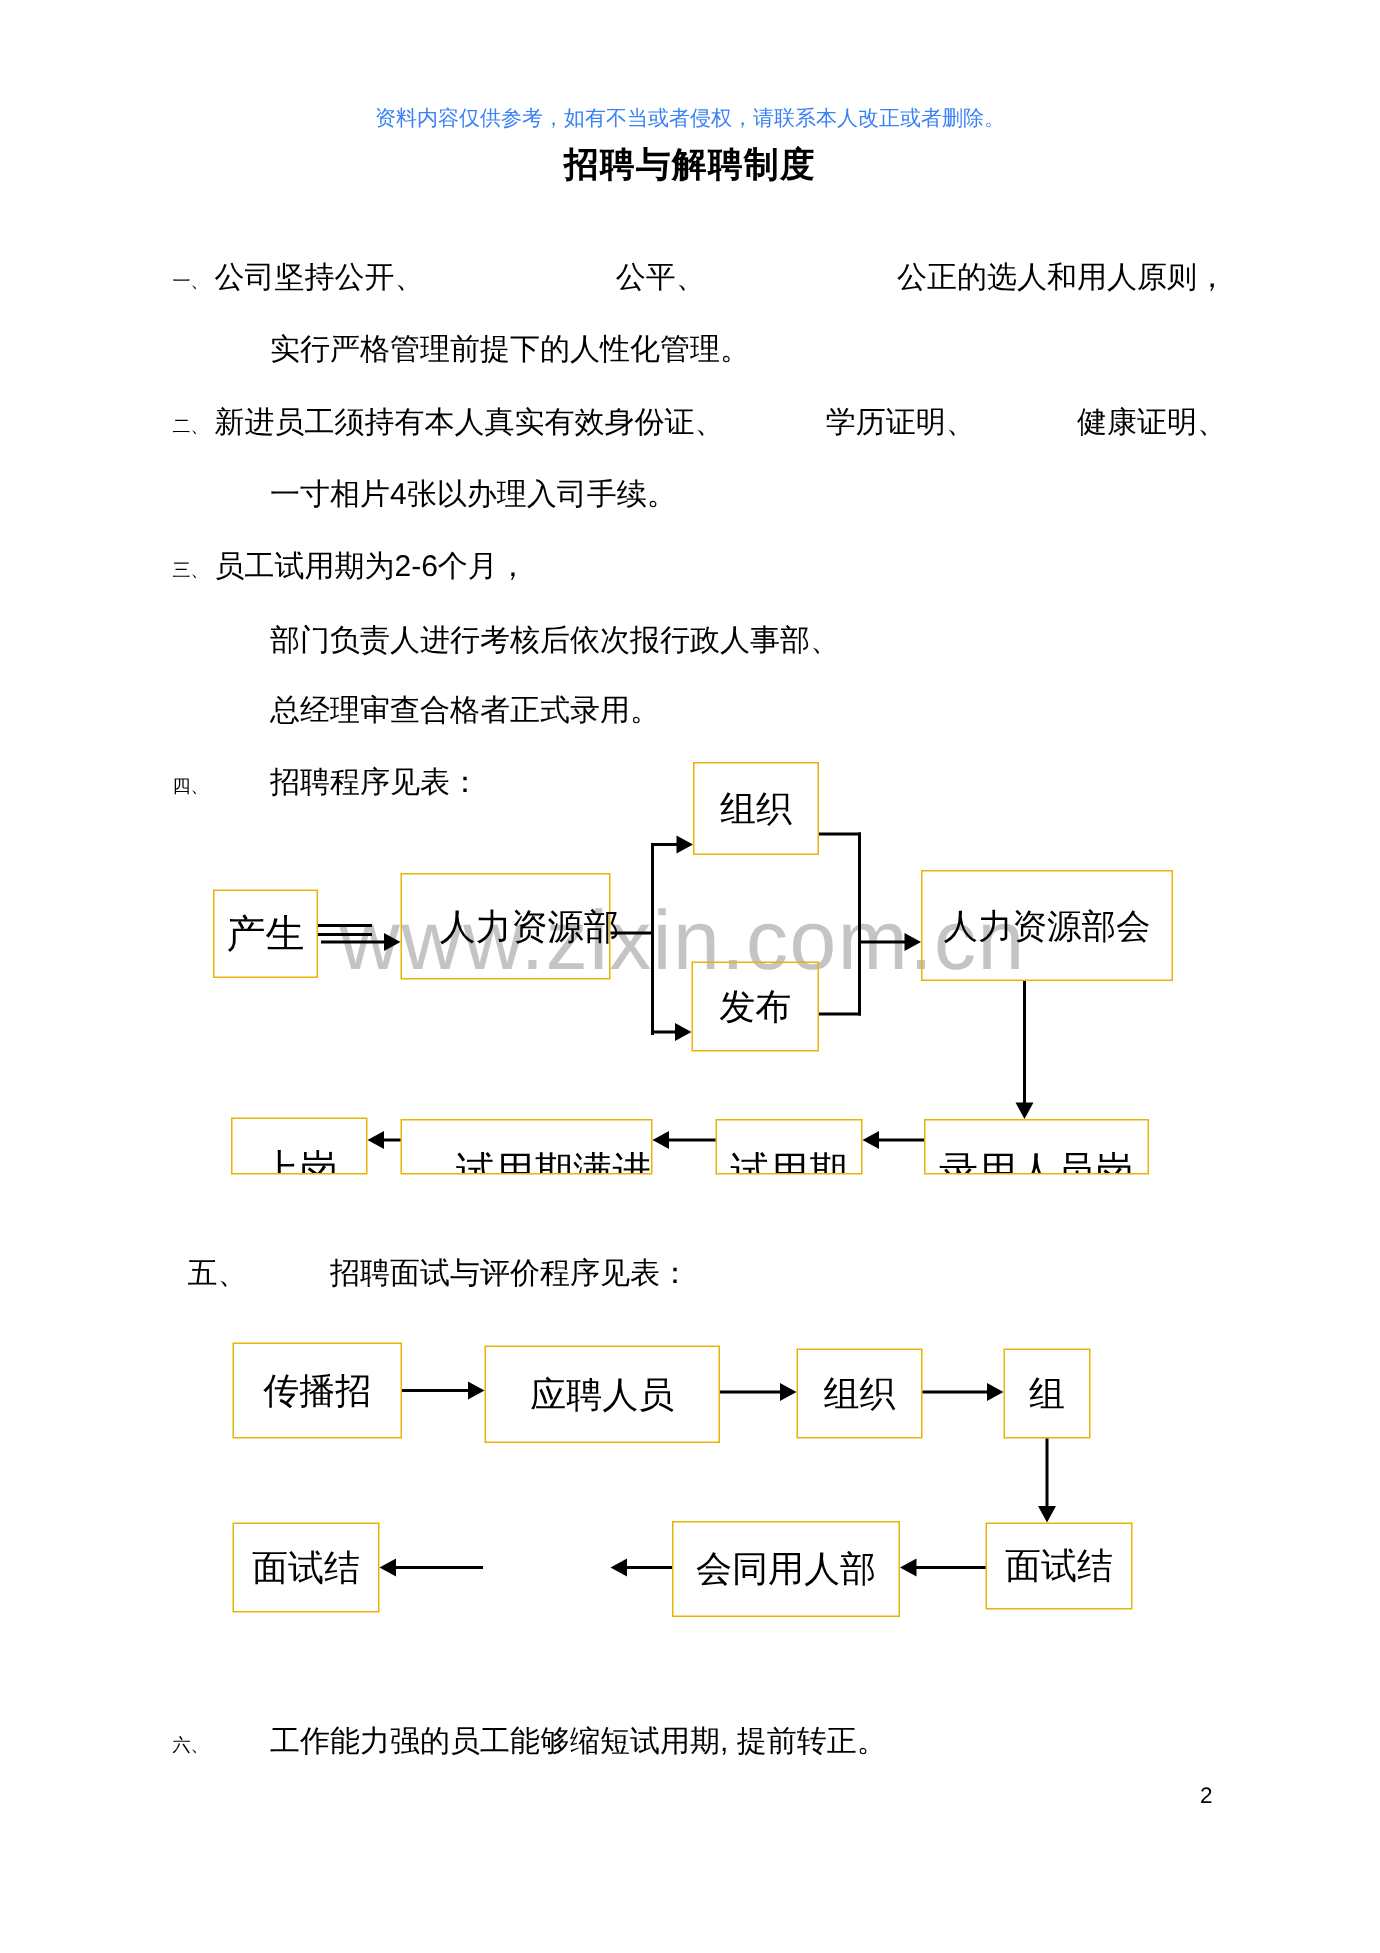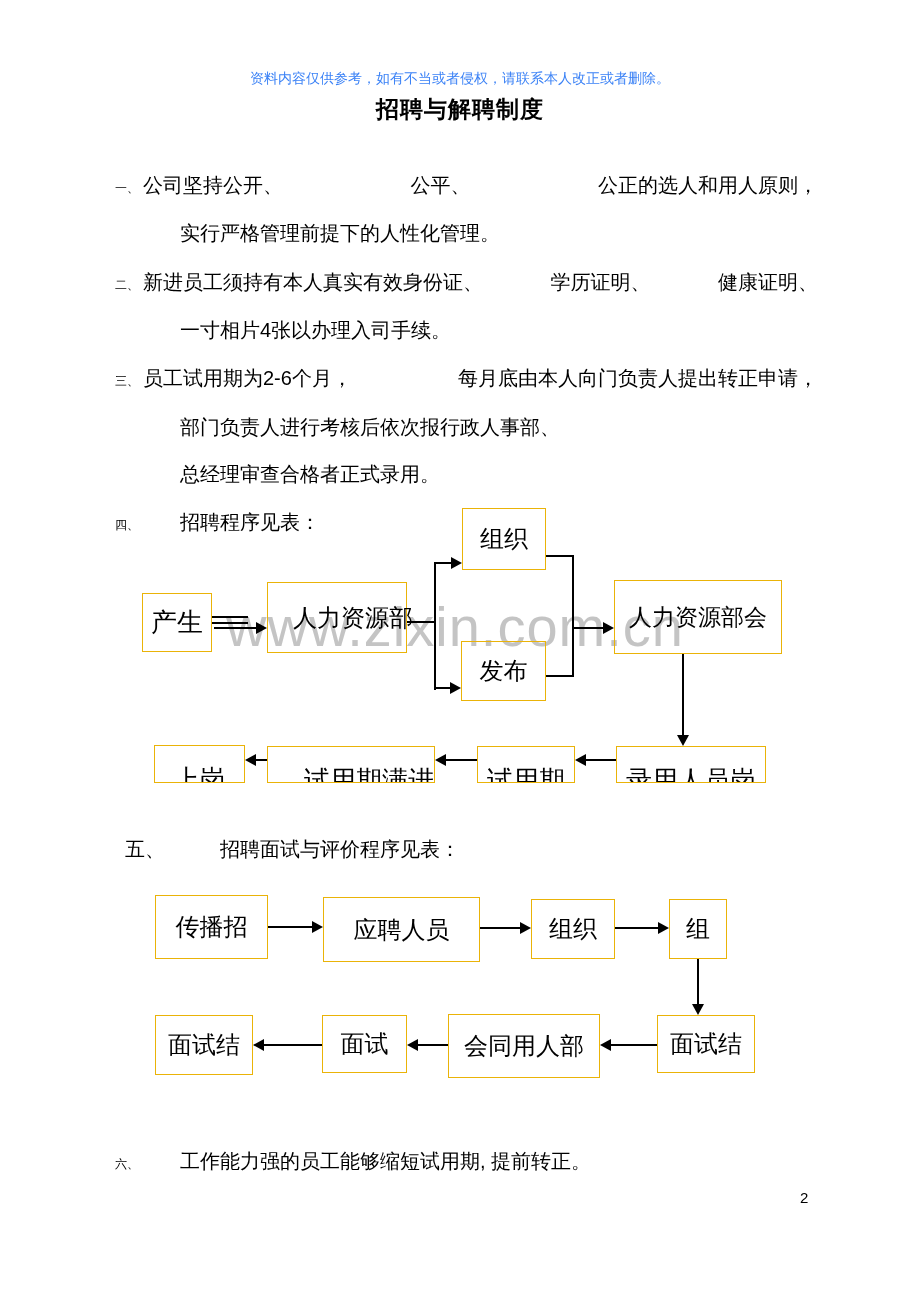--- a/index.html
+++ b/index.html
@@ -73,21 +73,20 @@
   <div class="tline" style="left:143px;top:317px;width:675px;">
     <span class="segs single">
         <span>一寸相片4张以办理入司手续。</span>
       </span>
   </div>
 
   <div class="tline" style="left:115px;top:365px;width:703px;">
     <span class="mk mk-sm">三、</span>
     <span class="segs">
         <span>员工试用期为2-6个月，</span>
-        <span>每月底由本人向门负责人提出转正申请，</span>
       </span>
   </div>
   <div class="tline" style="left:143px;top:414px;width:675px;">
     <span class="segs single">
         <span>部门负责人进行考核后依次报行政人事部、</span>
       </span>
   </div>
   <div class="tline" style="left:143px;top:461px;width:675px;">
     <span class="segs single">
         <span>总经理审查合格者正式录用。</span>
@@ -174,23 +173,20 @@
   <div class="fbox" style="left:531px;top:899px;width:84px;height:60px;">
       <span>组织</span>
     </div>
   <div class="fbox" style="left:669px;top:899px;width:58px;height:60px;">
       <span>组</span>
     </div>
 
   <div class="fbox" style="left:155px;top:1015px;width:98px;height:60px;">
       <span>面试结</span>
     </div>
-  <div class="fbox" style="left:322px;top:1015px;width:85px;height:58px;">
-      <span>面试</span>
-    </div>
   <div class="fbox" style="left:448px;top:1014px;width:152px;height:64px;">
       <span>会同用人部</span>
     </div>
   <div class="fbox" style="left:657px;top:1015px;width:98px;height:58px;">
       <span>面试结</span>
     </div>
 
   <div class="hline" style="left:268px;top:926px;width:45px;"></div>
   <div class="ah ah-r" style="left:312px;top:921px;"></div>
   <div class="hline" style="left:480px;top:927px;width:41px;"></div>

